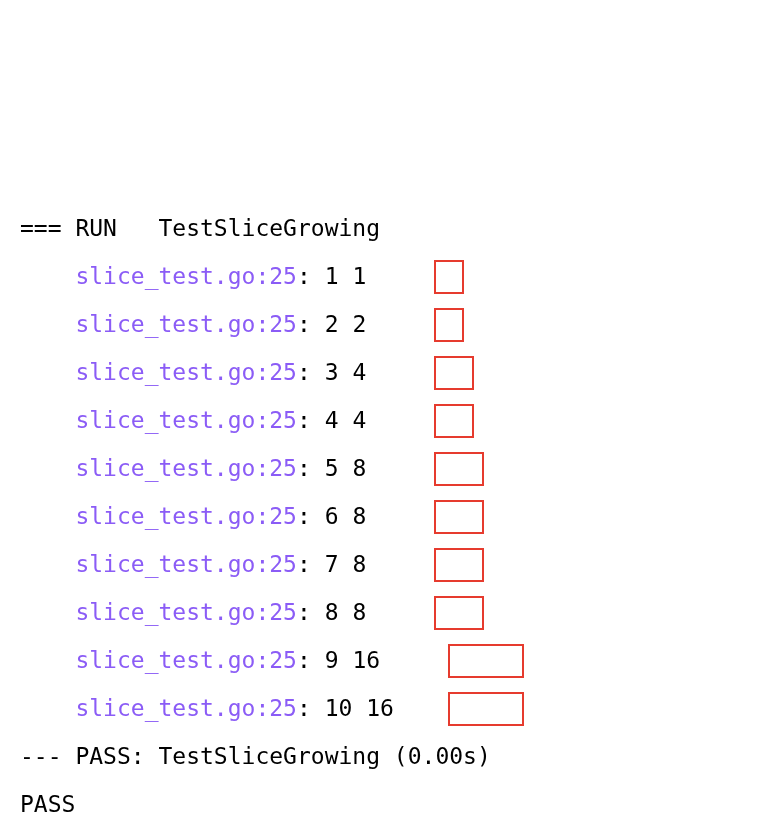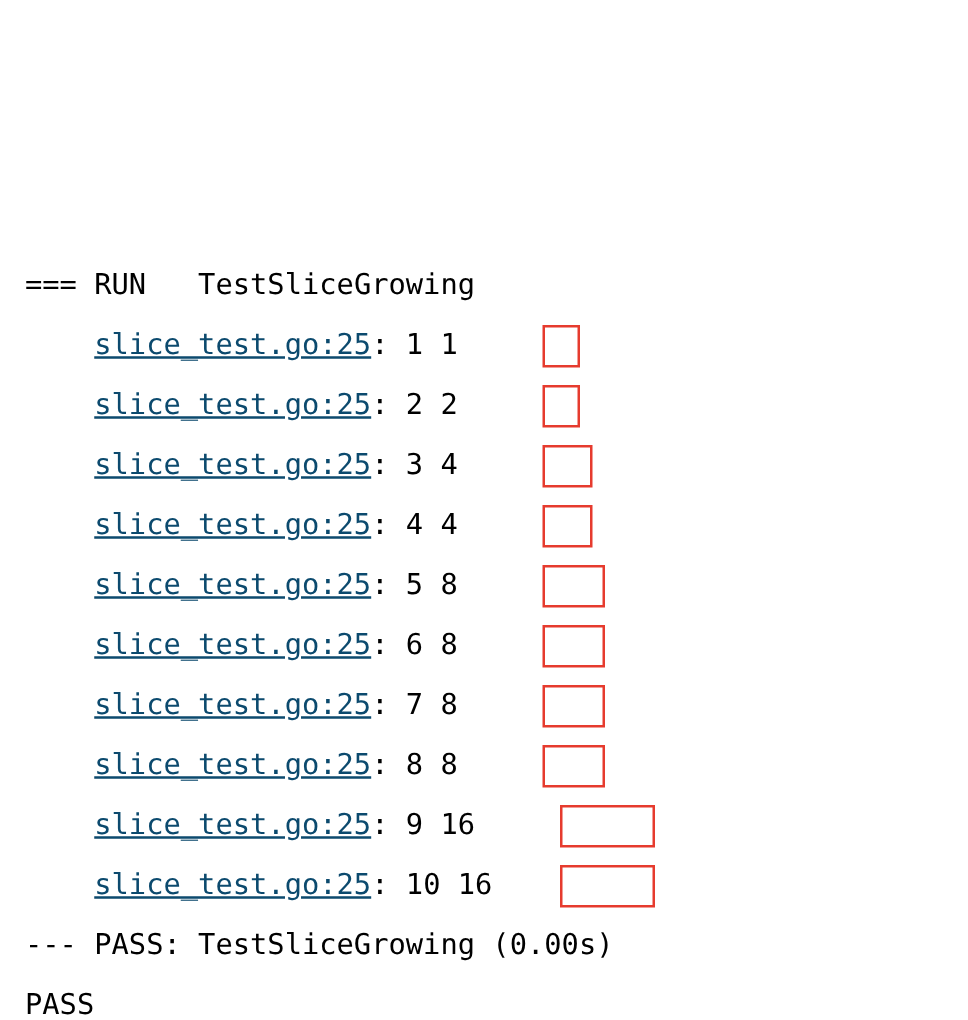--- a/index.html
+++ b/index.html
@@ -11,22 +11,21 @@
     font-family: "Menlo", "Consolas", "DejaVu Sans Mono", monospace;
     font-size: 23px;
     line-height: 48px;
     white-space: pre;
     color: #000000;
     padding: 12px 0 0 20px;
     width: 774px;
     box-sizing: border-box;
   }
   .link {
-    color: #0c4a6e;
-    text-decoration: underline;
+    color: #8b5cf6;
     cursor: pointer;
   }
   .row {
     position: relative;
     height: 48px;
   }
   .hl {
     position: absolute;
     top: 8px;
     height: 34px;

